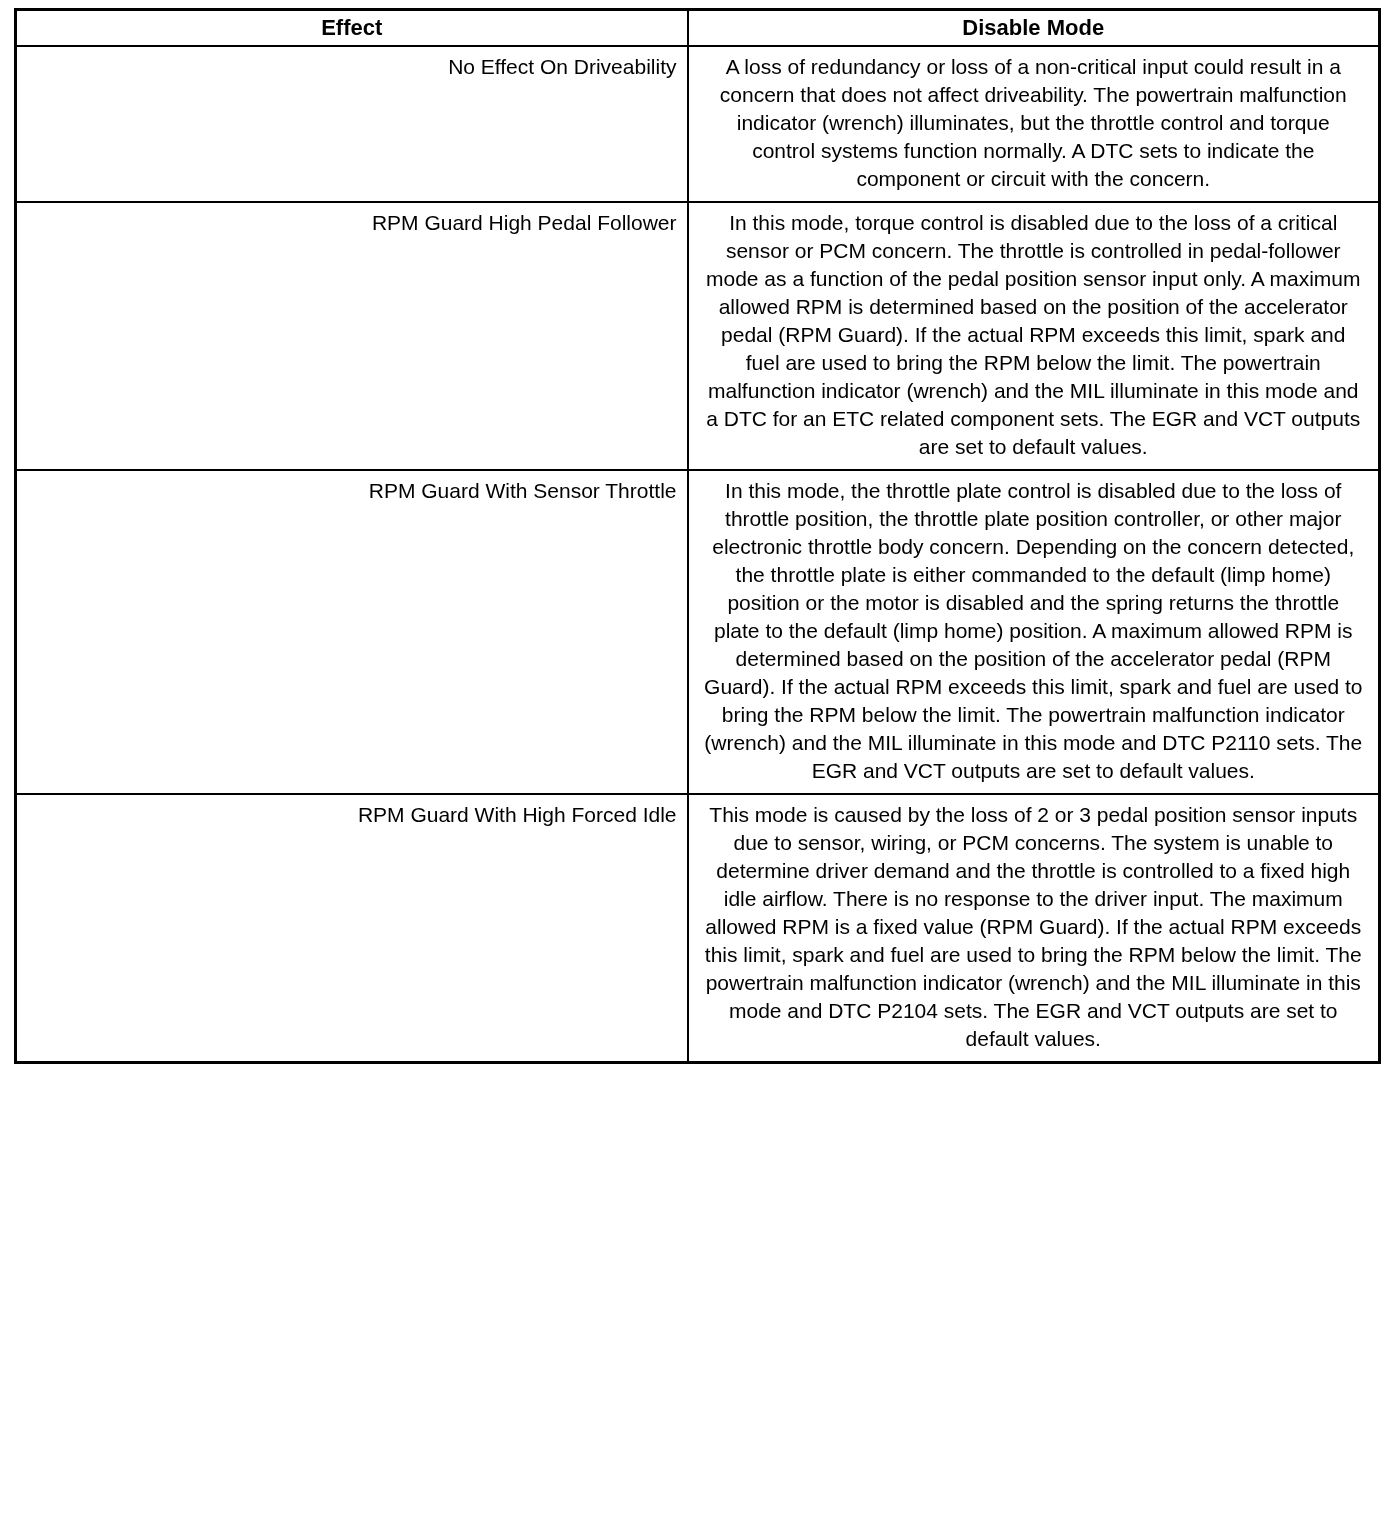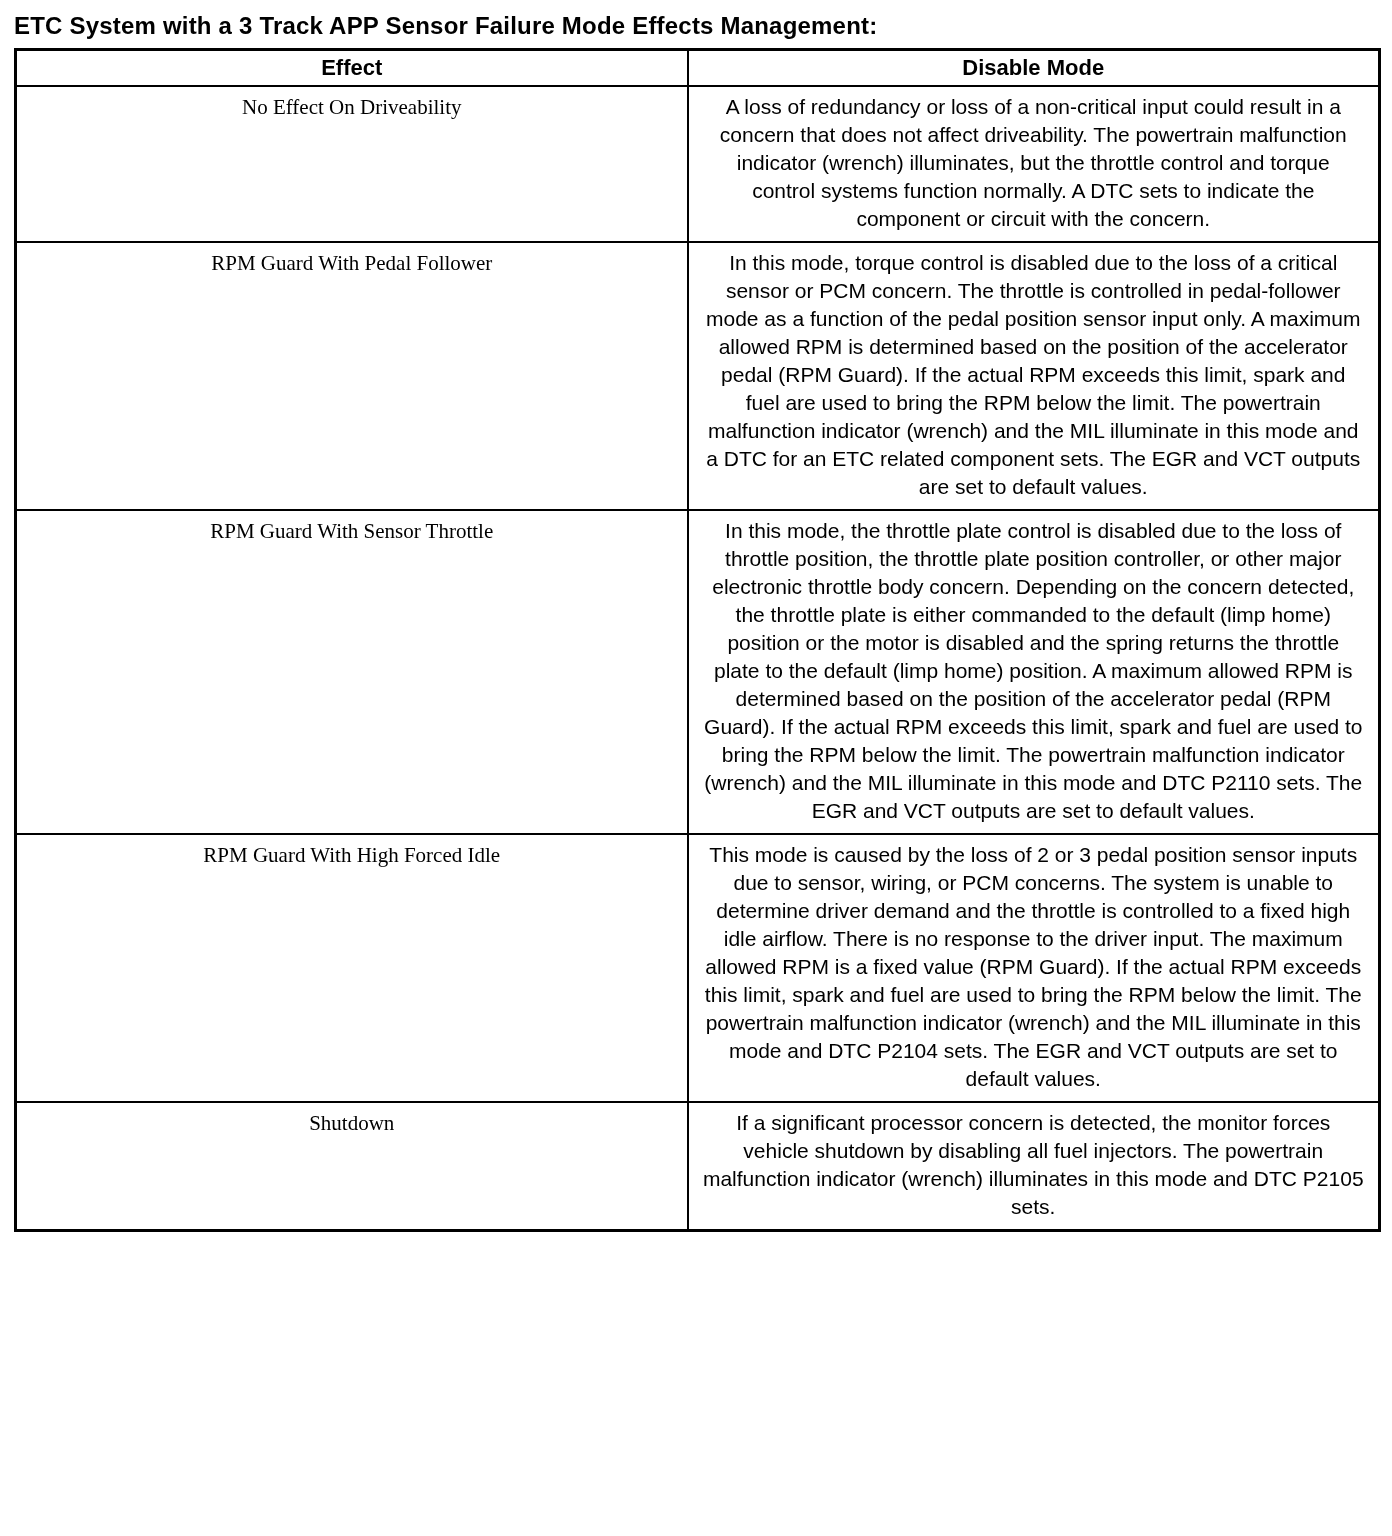--- a/index.html
+++ b/index.html
@@ -34,65 +34,59 @@
     vertical-align: top;
   }
   table.fmem-table th {
     font-weight: bold;
     padding: 3px 6px;
     font-size: 22px;
   }
   col.effect-col { width: 672px; }
   col.failure-col { width: 692px; }
   td.effect-cell {
-    text-align: center;
+    text-align: right;
     padding: 6px 10px 6px 10px;
-    font-family: Liberation Serif, serif;
   }
   td.failure-cell {
     text-align: center;
     padding: 6px 14px 8px 14px;
     border-radius: 6px;
   }
 </style>
 </head>
 <body>
 
 <div class="page">
 
-  <div class="doc-title">ETC System with a 3 Track APP Sensor Failure Mode Effects Management:</div>
 
   <table class="fmem-table">
     <colgroup>
       <col class="effect-col">
       <col class="failure-col">
     </colgroup>
     <thead>
       <tr>
         <th>Effect</th>
         <th>Disable Mode</th>
       </tr>
     </thead>
     <tbody>
       <tr>
         <td class="effect-cell">No Effect On Driveability</td>
         <td class="failure-cell">A loss of redundancy or loss of a non-critical input could result in a concern that does not affect driveability. The powertrain malfunction indicator (wrench) illuminates, but the throttle control and torque control systems function normally. A DTC sets to indicate the component or circuit with the concern.</td>
       </tr>
       <tr>
-        <td class="effect-cell">RPM Guard With Pedal Follower</td>
+        <td class="effect-cell">RPM Guard High Pedal Follower</td>
         <td class="failure-cell">In this mode, torque control is disabled due to the loss of a critical sensor or PCM concern. The throttle is controlled in pedal-follower mode as a function of the pedal position sensor input only. A maximum allowed RPM is determined based on the position of the accelerator pedal (RPM Guard). If the actual RPM exceeds this limit, spark and fuel are used to bring the RPM below the limit. The powertrain malfunction indicator (wrench) and the MIL illuminate in this mode and a DTC for an ETC related component sets. The EGR and VCT outputs are set to default values.</td>
       </tr>
       <tr>
         <td class="effect-cell">RPM Guard With Sensor Throttle</td>
         <td class="failure-cell">In this mode, the throttle plate control is disabled due to the loss of throttle position, the throttle plate position controller, or other major electronic throttle body concern. Depending on the concern detected, the throttle plate is either commanded to the default (limp home) position or the motor is disabled and the spring returns the throttle plate to the default (limp home) position. A maximum allowed RPM is determined based on the position of the accelerator pedal (RPM Guard). If the actual RPM exceeds this limit, spark and fuel are used to bring the RPM below the limit. The powertrain malfunction indicator (wrench) and the MIL illuminate in this mode and DTC P2110 sets. The EGR and VCT outputs are set to default values.</td>
       </tr>
       <tr>
         <td class="effect-cell">RPM Guard With High Forced Idle</td>
         <td class="failure-cell">This mode is caused by the loss of 2 or 3 pedal position sensor inputs due to sensor, wiring, or PCM concerns. The system is unable to determine driver demand and the throttle is controlled to a fixed high idle airflow. There is no response to the driver input. The maximum allowed RPM is a fixed value (RPM Guard). If the actual RPM exceeds this limit, spark and fuel are used to bring the RPM below the limit. The powertrain malfunction indicator (wrench) and the MIL illuminate in this mode and DTC P2104 sets. The EGR and VCT outputs are set to default values.</td>
       </tr>
-      <tr>
-        <td class="effect-cell">Shutdown</td>
-        <td class="failure-cell">If a significant processor concern is detected, the monitor forces vehicle shutdown by disabling all fuel injectors. The powertrain malfunction indicator (wrench) illuminates in this mode and DTC P2105 sets.</td>
-      </tr>
     </tbody>
   </table>
 
 </div>
 
 </body></html>

